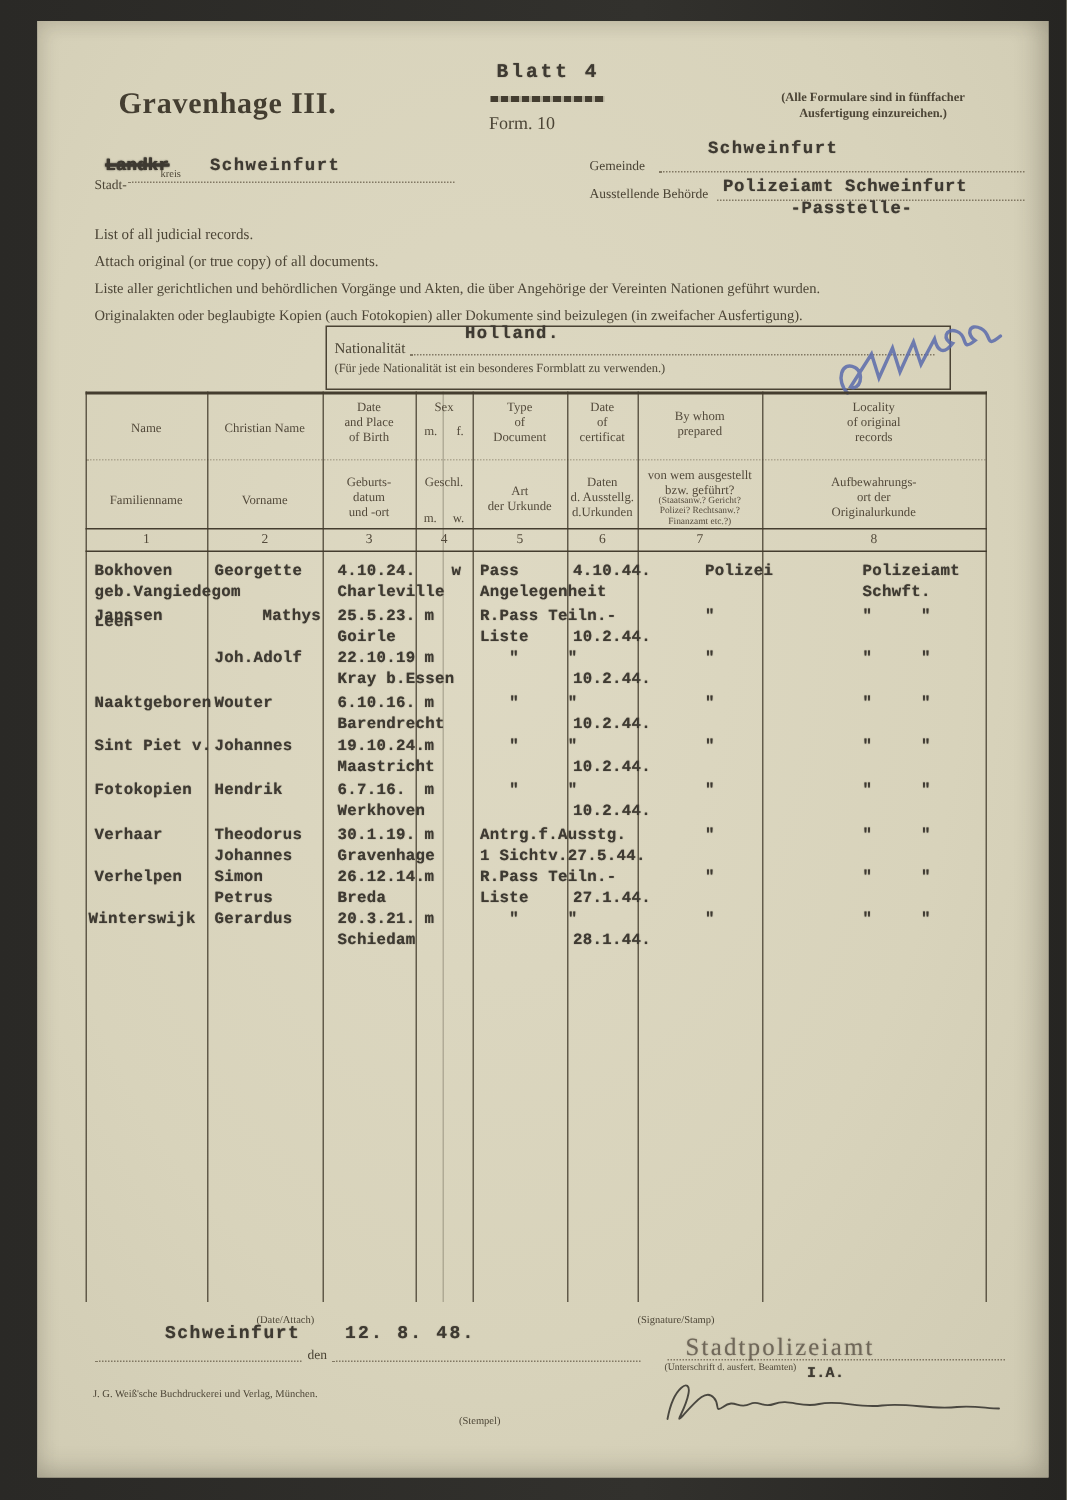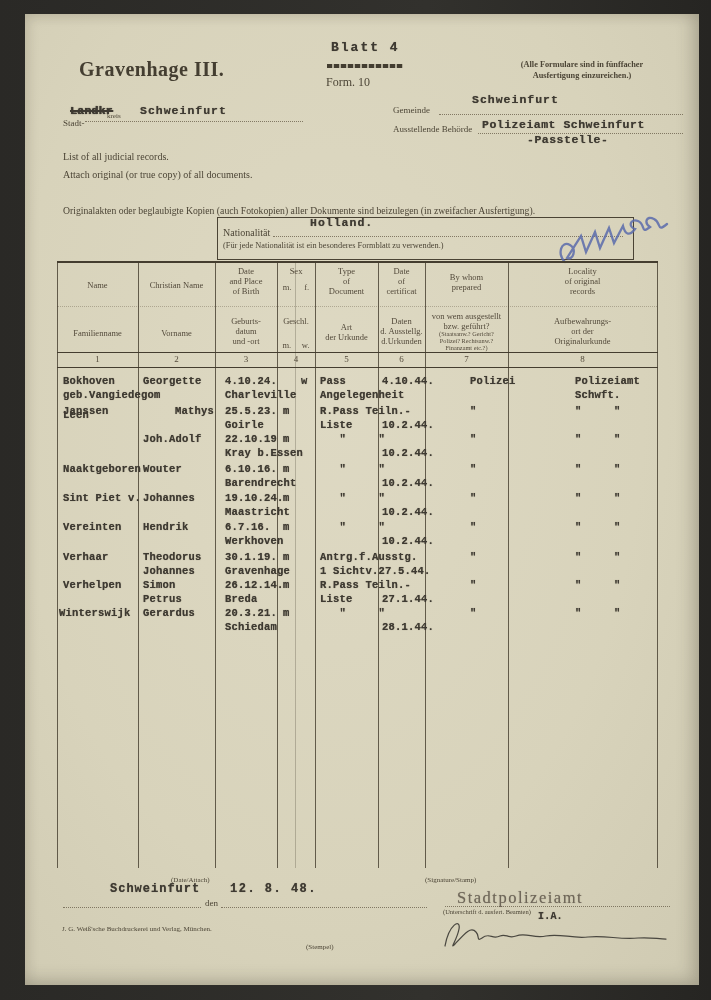--- a/index.html
+++ b/index.html
@@ -60,20 +60,21 @@
   <div class="typed typed-lg" style="left:447px;top:79px;letter-spacing:1px;">Schweinfurt</div>
   <div class="printed" style="left:368px;top:91px;font-size:9px;">Gemeinde</div>
   <div class="dotline" style="left:414px;top:100px;width:244px;"></div>
   <div class="printed" style="left:368px;top:110px;font-size:9px;">Ausstellende Behörde</div>
   <div class="typed typed-lg" style="left:457px;top:104px;letter-spacing:0.5px;">Polizeiamt Schweinfurt</div>
   <div class="dotline" style="left:453px;top:119px;width:205px;"></div>
   <div class="typed typed-lg" style="left:502px;top:119px;letter-spacing:0.5px;">-Passtelle-</div>
 
   <div class="printed" style="left:38px;top:137px;font-size:10px;">List of all judicial records.</div>
   <div class="printed" style="left:38px;top:155px;font-size:10px;">Attach  original (or true copy) of all documents.</div>
+  <div class="printed" style="left:38px;top:173px;font-size:9.7px;">Liste aller gerichtlichen und behördlichen Vorgänge und Akten, die über Angehörige der Vereinten Nationen geführt wurden.</div>
   <div class="printed" style="left:38px;top:191px;font-size:9.7px;">Originalakten oder beglaubigte Kopien (auch Fotokopien) aller Dokumente sind beizulegen (in zweifacher Ausfertigung).</div>
 
   <div id="natbox"></div>
   <div class="printed" style="left:198px;top:213px;font-size:10px;">Nationalität</div>
   <div class="typed typed-lg" style="left:285px;top:202px;letter-spacing:1px;">Holland.</div>
   <div class="dotline" style="left:248px;top:222px;width:350px;"></div>
   <div class="printed" style="left:198px;top:227px;font-size:8.3px;">(Für jede Nationalität ist ein besonderes Formblatt zu verwenden.)</div>
 
   <svg style="position:absolute;left:532px;top:198px;" width="118" height="62" viewBox="0 0 118 62">
     <path d="M8,50 C0,42 4,28 13,33 C20,37 16,49 10,46 L24,24 L29,40 L38,20 L43,36 L52,16 L57,31 L66,14
@@ -187,21 +188,21 @@
       <div class="typed" style="left:38px;top:477px;">Sint Piet v.</div>
       <div class="typed" style="left:118px;top:477px;">Johannes</div>
       <div class="typed" style="left:200px;top:477px;">19.10.24.
 Maastricht</div>
       <div class="typed" style="left:258px;top:477px;">m</div>
       <div class="typed" style="left:295px;top:477px;">   "     "</div>
       <div class="typed" style="left:357px;top:477px;">
 10.2.44.</div>
       <div class="typed" style="left:445px;top:477px;">"</div>
       <div class="typed" style="left:550px;top:477px;">"     "</div>
-      <div class="typed" style="left:38px;top:506px;">Vereinten</div>
+      <div class="typed" style="left:38px;top:506px;">Fotokopien</div>
       <div class="typed" style="left:118px;top:506px;">Hendrik</div>
       <div class="typed" style="left:200px;top:506px;">6.7.16.
 Werkhoven</div>
       <div class="typed" style="left:258px;top:506px;">m</div>
       <div class="typed" style="left:295px;top:506px;">   "     "</div>
       <div class="typed" style="left:357px;top:506px;">
 10.2.44.</div>
       <div class="typed" style="left:445px;top:506px;">"</div>
       <div class="typed" style="left:550px;top:506px;">"     "</div>
       <div class="typed" style="left:38px;top:536px;">Verhaar</div>

